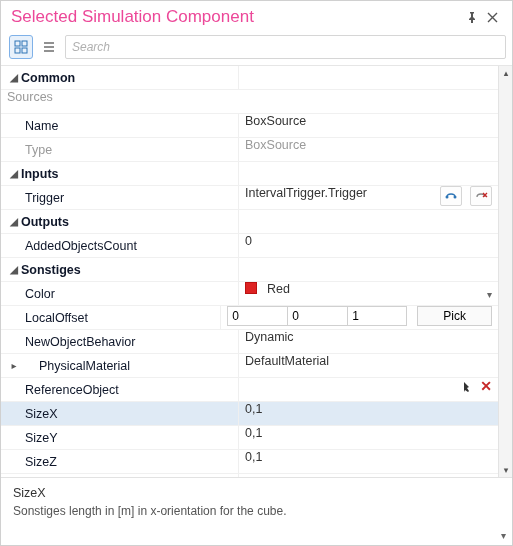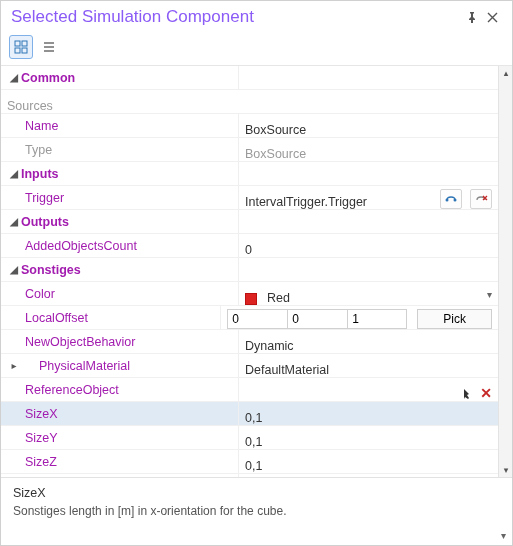--- a/index.html
+++ b/index.html
@@ -4,21 +4,21 @@
 <style>
   * { box-sizing: border-box; font-family: "Segoe UI", Tahoma, sans-serif; }
   html, body { margin:0; padding:0; background:#fff; }
   .panel {
     width:513px; height:546px; border:1px solid #d0d0d0; background:#fff;
     display:flex; flex-direction:column; position:relative;
   }
   .titlebar {
     display:flex; align-items:center; padding:6px 10px 4px 10px;
   }
-  .titlebar .title { color:#8b5cf6; font-size:17px; flex:1; }
+  .titlebar .title { color:#ec4899; font-size:17px; flex:1; }
   .titlebar .pin, .titlebar .close {
     width:20px; height:20px; display:flex; align-items:center; justify-content:center;
     color:#555; cursor:pointer;
   }
   .toolbar {
     display:flex; align-items:center; padding:4px 6px 6px 8px; gap:4px;
     border-bottom:1px solid #e6e6e6;
   }
   .viewbtn {
     width:24px; height:24px; border:1px solid transparent; border-radius:3px;
@@ -33,27 +33,27 @@
   .grid {
     flex:1; overflow:hidden; position:relative; font-size:12.5px; color:#333;
   }
   .grid-inner { position:absolute; inset:0 14px 0 0; }
   .row { display:flex; align-items:stretch; min-height:24px; border-bottom:1px solid #f0f0f0; }
   .row.selected { background:#dfeaf5; }
   .c-left {
     width:238px; display:flex; align-items:center; padding-left:6px;
     border-right:1px solid #efefef;
   }
-  .c-right { flex:1; display:flex; align-items:flex-end; padding:0 6px; position:relative; gap:4px; }
+  .c-right { flex:1; display:flex; align-items:flex-start; padding:0 6px; position:relative; gap:4px; }
   .grp .c-left, .grp .c-right { font-weight:600; }
   .grp { background:#fff; }
   .tw { width:14px; display:inline-flex; justify-content:center; color:#575757; font-size:10px; }
   .indent1 .label { margin-left:18px; }
   .indent1.hasTw .label { }
-  .label { color:#a21caf; }
+  .label { color:#0f172a; }
   .label.dim { color:#9a9a9a; }
   .val { color:#333; }
   .val.dim { color:#9a9a9a; }
   .swatch { width:12px; height:12px; background:#d22; display:inline-block; margin-right:6px; border:1px solid #b11; }
   .dropchev {
     position:absolute; right:6px; top:50%; transform:translateY(-50%);
     font-size:10px; color:#666; cursor:pointer;
   }
   .triple { display:flex; gap:0; flex:1; }
   .triple input {
@@ -121,20 +121,21 @@
         <rect x="8" y="8" width="5" height="5" fill="none" stroke="#2e75b6"></rect>
       </svg>
     </div>
     <div class="viewbtn">
       <svg width="14" height="14" viewBox="0 0 14 14">
         <line x1="2" y1="3" x2="12" y2="3" stroke="#555" stroke-width="1.3"></line>
         <line x1="2" y1="7" x2="12" y2="7" stroke="#555" stroke-width="1.3"></line>
         <line x1="2" y1="11" x2="12" y2="11" stroke="#555" stroke-width="1.3"></line>
       </svg>
     </div>
+    <input class="search" placeholder="Search" style="">
   </div>
 
   <div class="grid">
     <div class="grid-inner">
 
       <div class="row grp">
         <div class="c-left">
             <span class="tw">◢</span>
             <span class="label">Common</span>
           </div>

